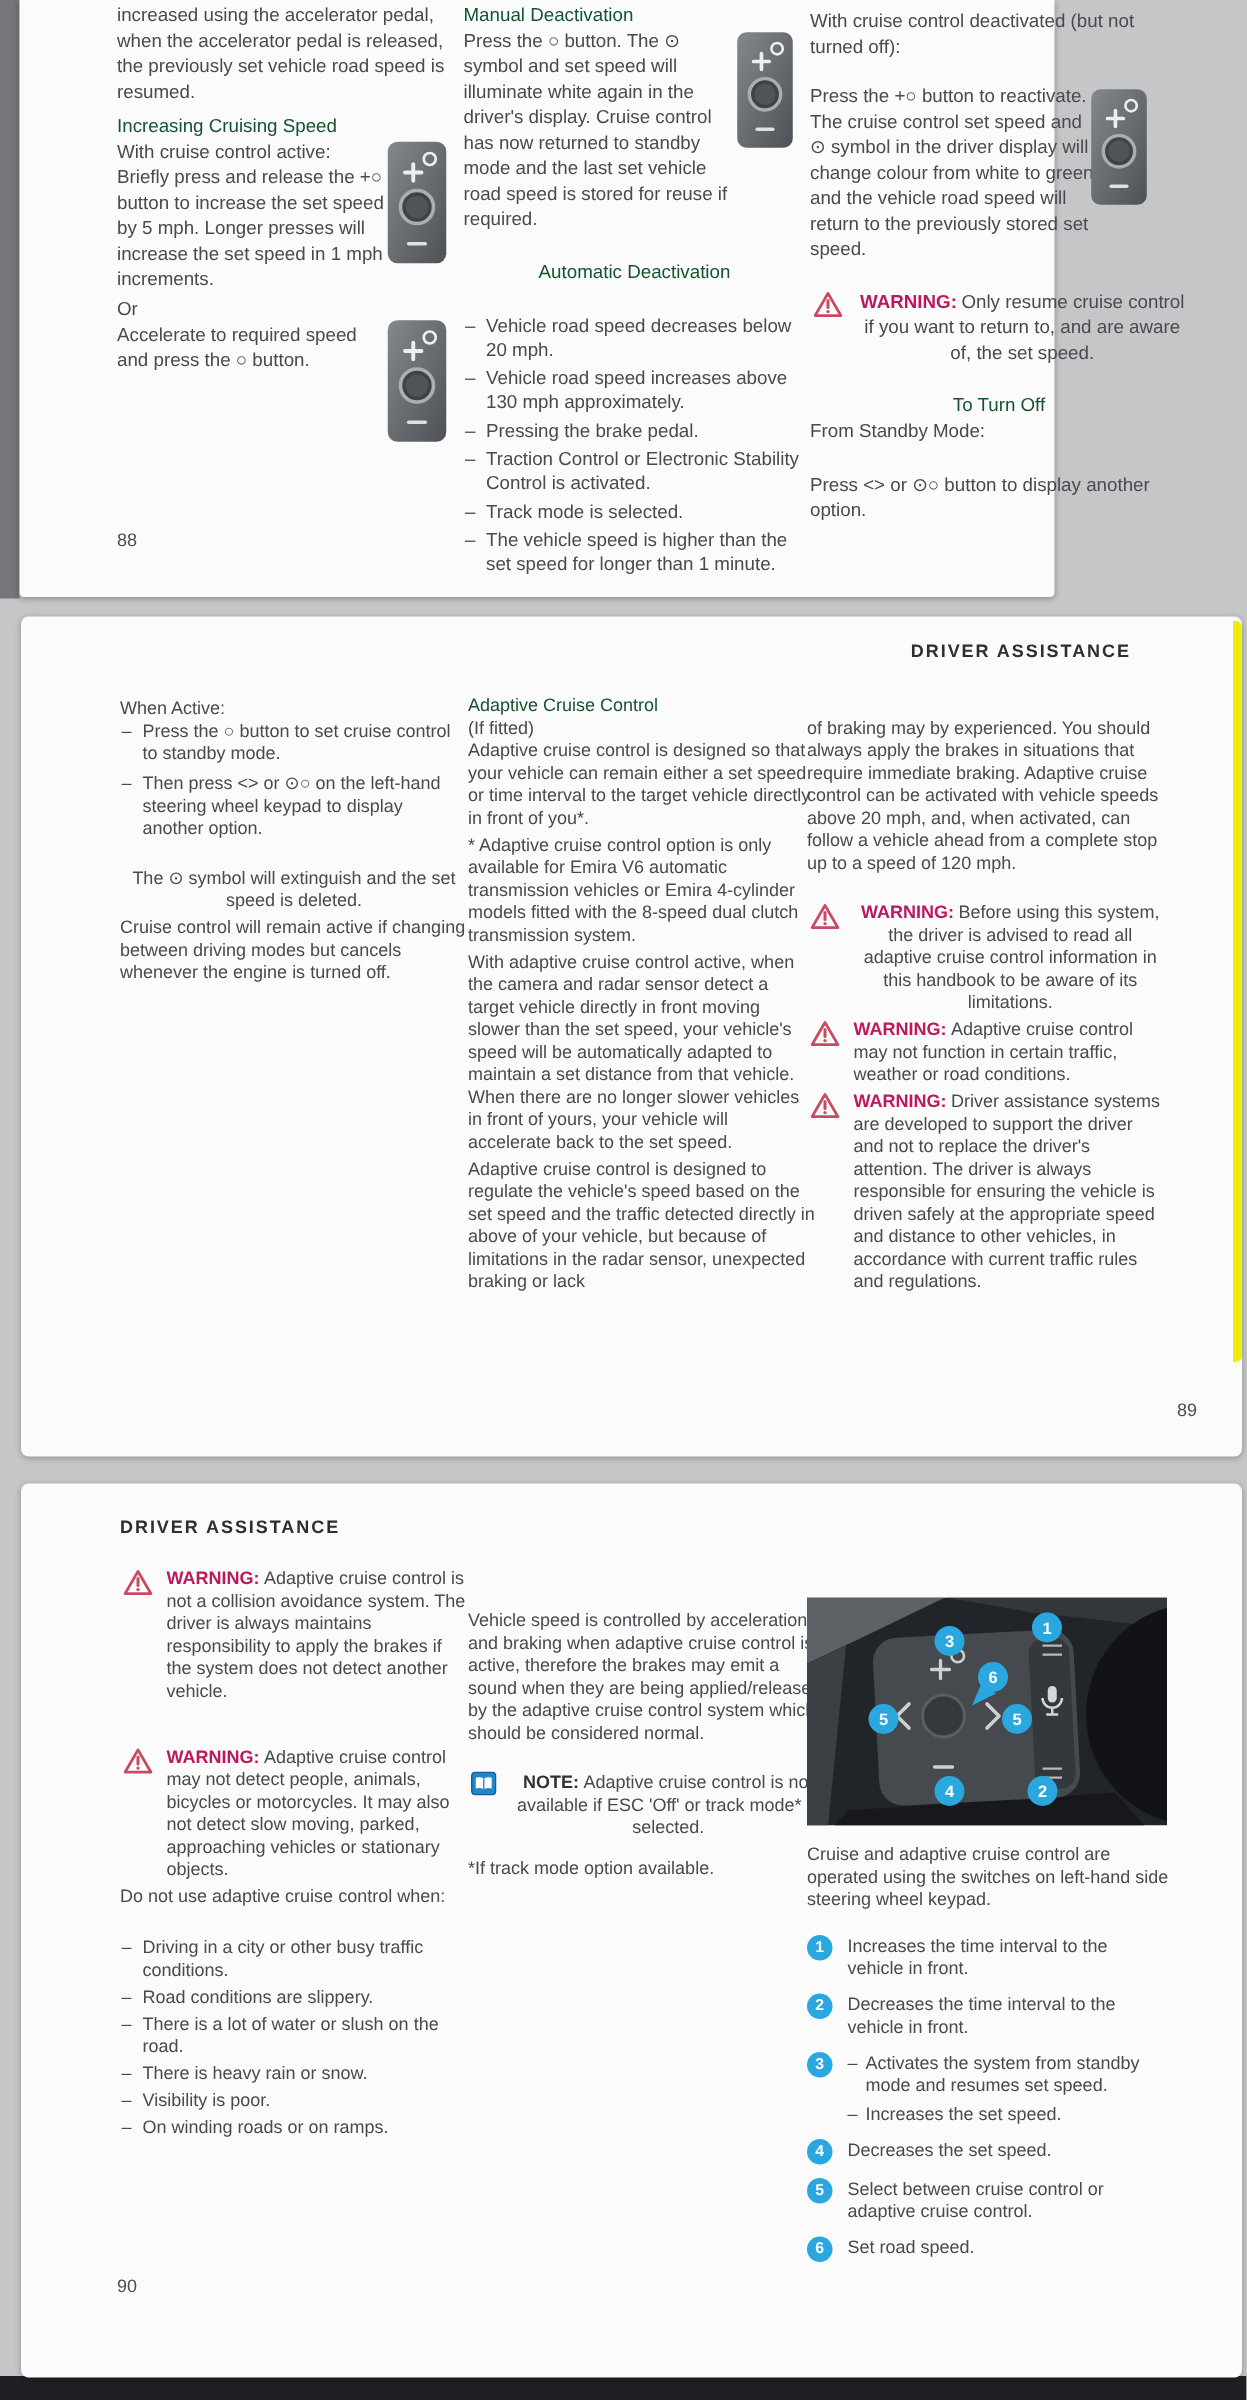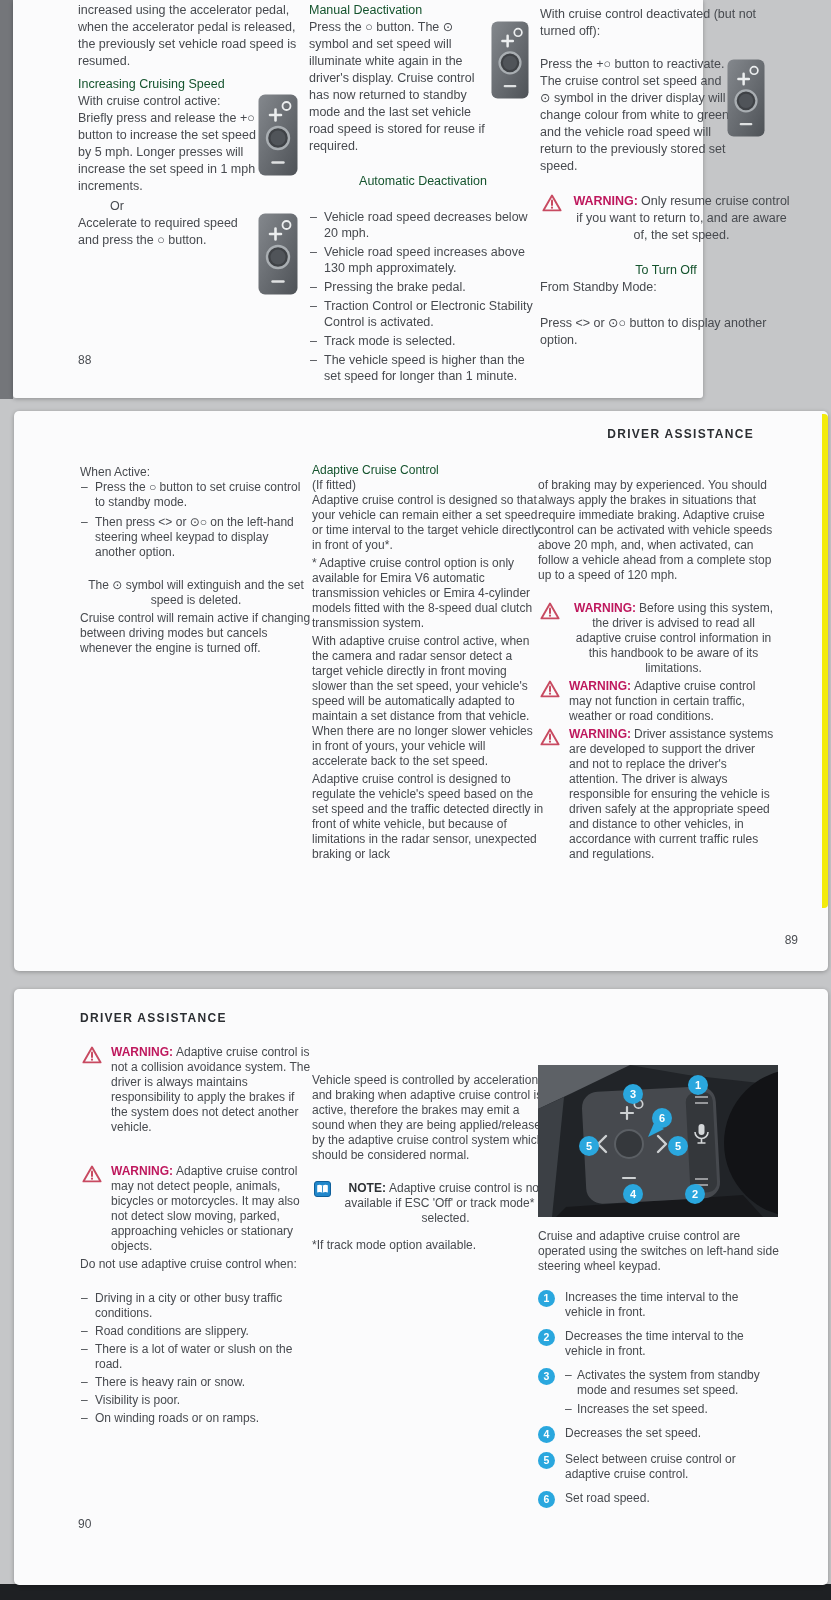--- a/index.html
+++ b/index.html
@@ -28,21 +28,21 @@
   .p88c3{left:527px;top:6px;width:252px;}
   .p89c1{left:66px;top:54px;width:232px;}
   .p89c2{left:298px;top:52px;width:232px;}
   .p89c3{left:524px;top:67px;width:240px;}
   .p90c1{left:66px;top:56px;width:234px;}
   .p90c2{left:298px;top:84px;width:236px;}
   .p90c3{left:524px;top:76px;width:256px;}
 
   .narrow{width:180px;}
   .w192{width:192px;}
-  .mt3{margin-top:3px;margin-left:32px;}  .mt5{margin-top:19px;}  .mt6{margin-top:6px;}
+  .mt3{margin-top:3px;}  .mt5{margin-top:19px;}  .mt6{margin-top:6px;}
   .mt8{margin-top:8px;}  .mt12{margin-top:12px;} .mt14{margin-top:18px;text-align:center;}
   .mt15{margin-top:3px;} .mt16{margin-top:16px;} .mt21{margin-top:29px;}
 
   .blist .bullet{margin-bottom:3px;}
   .bullet{position:relative;padding-left:15px;}
   .bullet::before{content:"\2013";position:absolute;left:1px;top:0;}
   .p88 .blist{line-height:16px;}
 
   .warn{position:relative;padding-left:31px;}
   .warn .wicon{position:absolute;left:2px;top:1px;}
@@ -173,21 +173,21 @@
     <p class="mt14">The ⊙ symbol will extinguish and the set speed is deleted.</p>
     <p class="mt15">Cruise control will remain active if changing between driving modes but cancels whenever the engine is turned off.</p>
   </div>
 
   <div class="col p89c2">
     <p class="h">Adaptive Cruise Control</p>
     <p>(If fitted)</p>
     <p>Adaptive cruise control is designed so that your vehicle can remain either a set speed or time interval to the target vehicle directly in front of you*.</p>
     <p class="mt15">* Adaptive cruise control option is only available for Emira V6 automatic transmission vehicles or Emira 4-cylinder models fitted with the 8-speed dual clutch transmission system.</p>
     <p class="mt15">With adaptive cruise control active, when the camera and radar sensor detect a target vehicle directly in front moving slower than the set speed, your vehicle's speed will be automatically adapted to maintain a set distance from that vehicle. When there are no longer slower vehicles in front of yours, your vehicle will accelerate back to the set speed.</p>
-    <p class="mt15">Adaptive cruise control is designed to regulate the vehicle's speed based on the set speed and the traffic detected directly in front of white vehicle, but because of limitations in the radar sensor, unexpected braking or lack</p>
+    <p class="mt15">Adaptive cruise control is designed to regulate the vehicle's speed based on the set speed and the traffic detected directly in above of your vehicle, but because of limitations in the radar sensor, unexpected braking or lack</p>
   </div>
 
   <div class="col p89c3">
     <p>of braking may by experienced. You should always apply the brakes in situations that require immediate braking. Adaptive cruise control can be activated with vehicle speeds above 20 mph, and, when activated, can follow a vehicle ahead from a complete stop up to a speed of 120 mph.</p>
     <div class="warn mt14">
       <span class="wicon">
         <svg width="20" height="18" viewBox="0 0 20 18">
             <path d="M10 1.6 L18.6 16.4 H1.4 Z" fill="none" stroke="#c84a61" stroke-width="1.9" stroke-linejoin="round"></path>
             <path d="M10 6.4 v4.6" stroke="#c84a61" stroke-width="2" stroke-linecap="round"></path>
             <circle cx="10" cy="13.7" r="1.1" fill="#c84a61"></circle>

